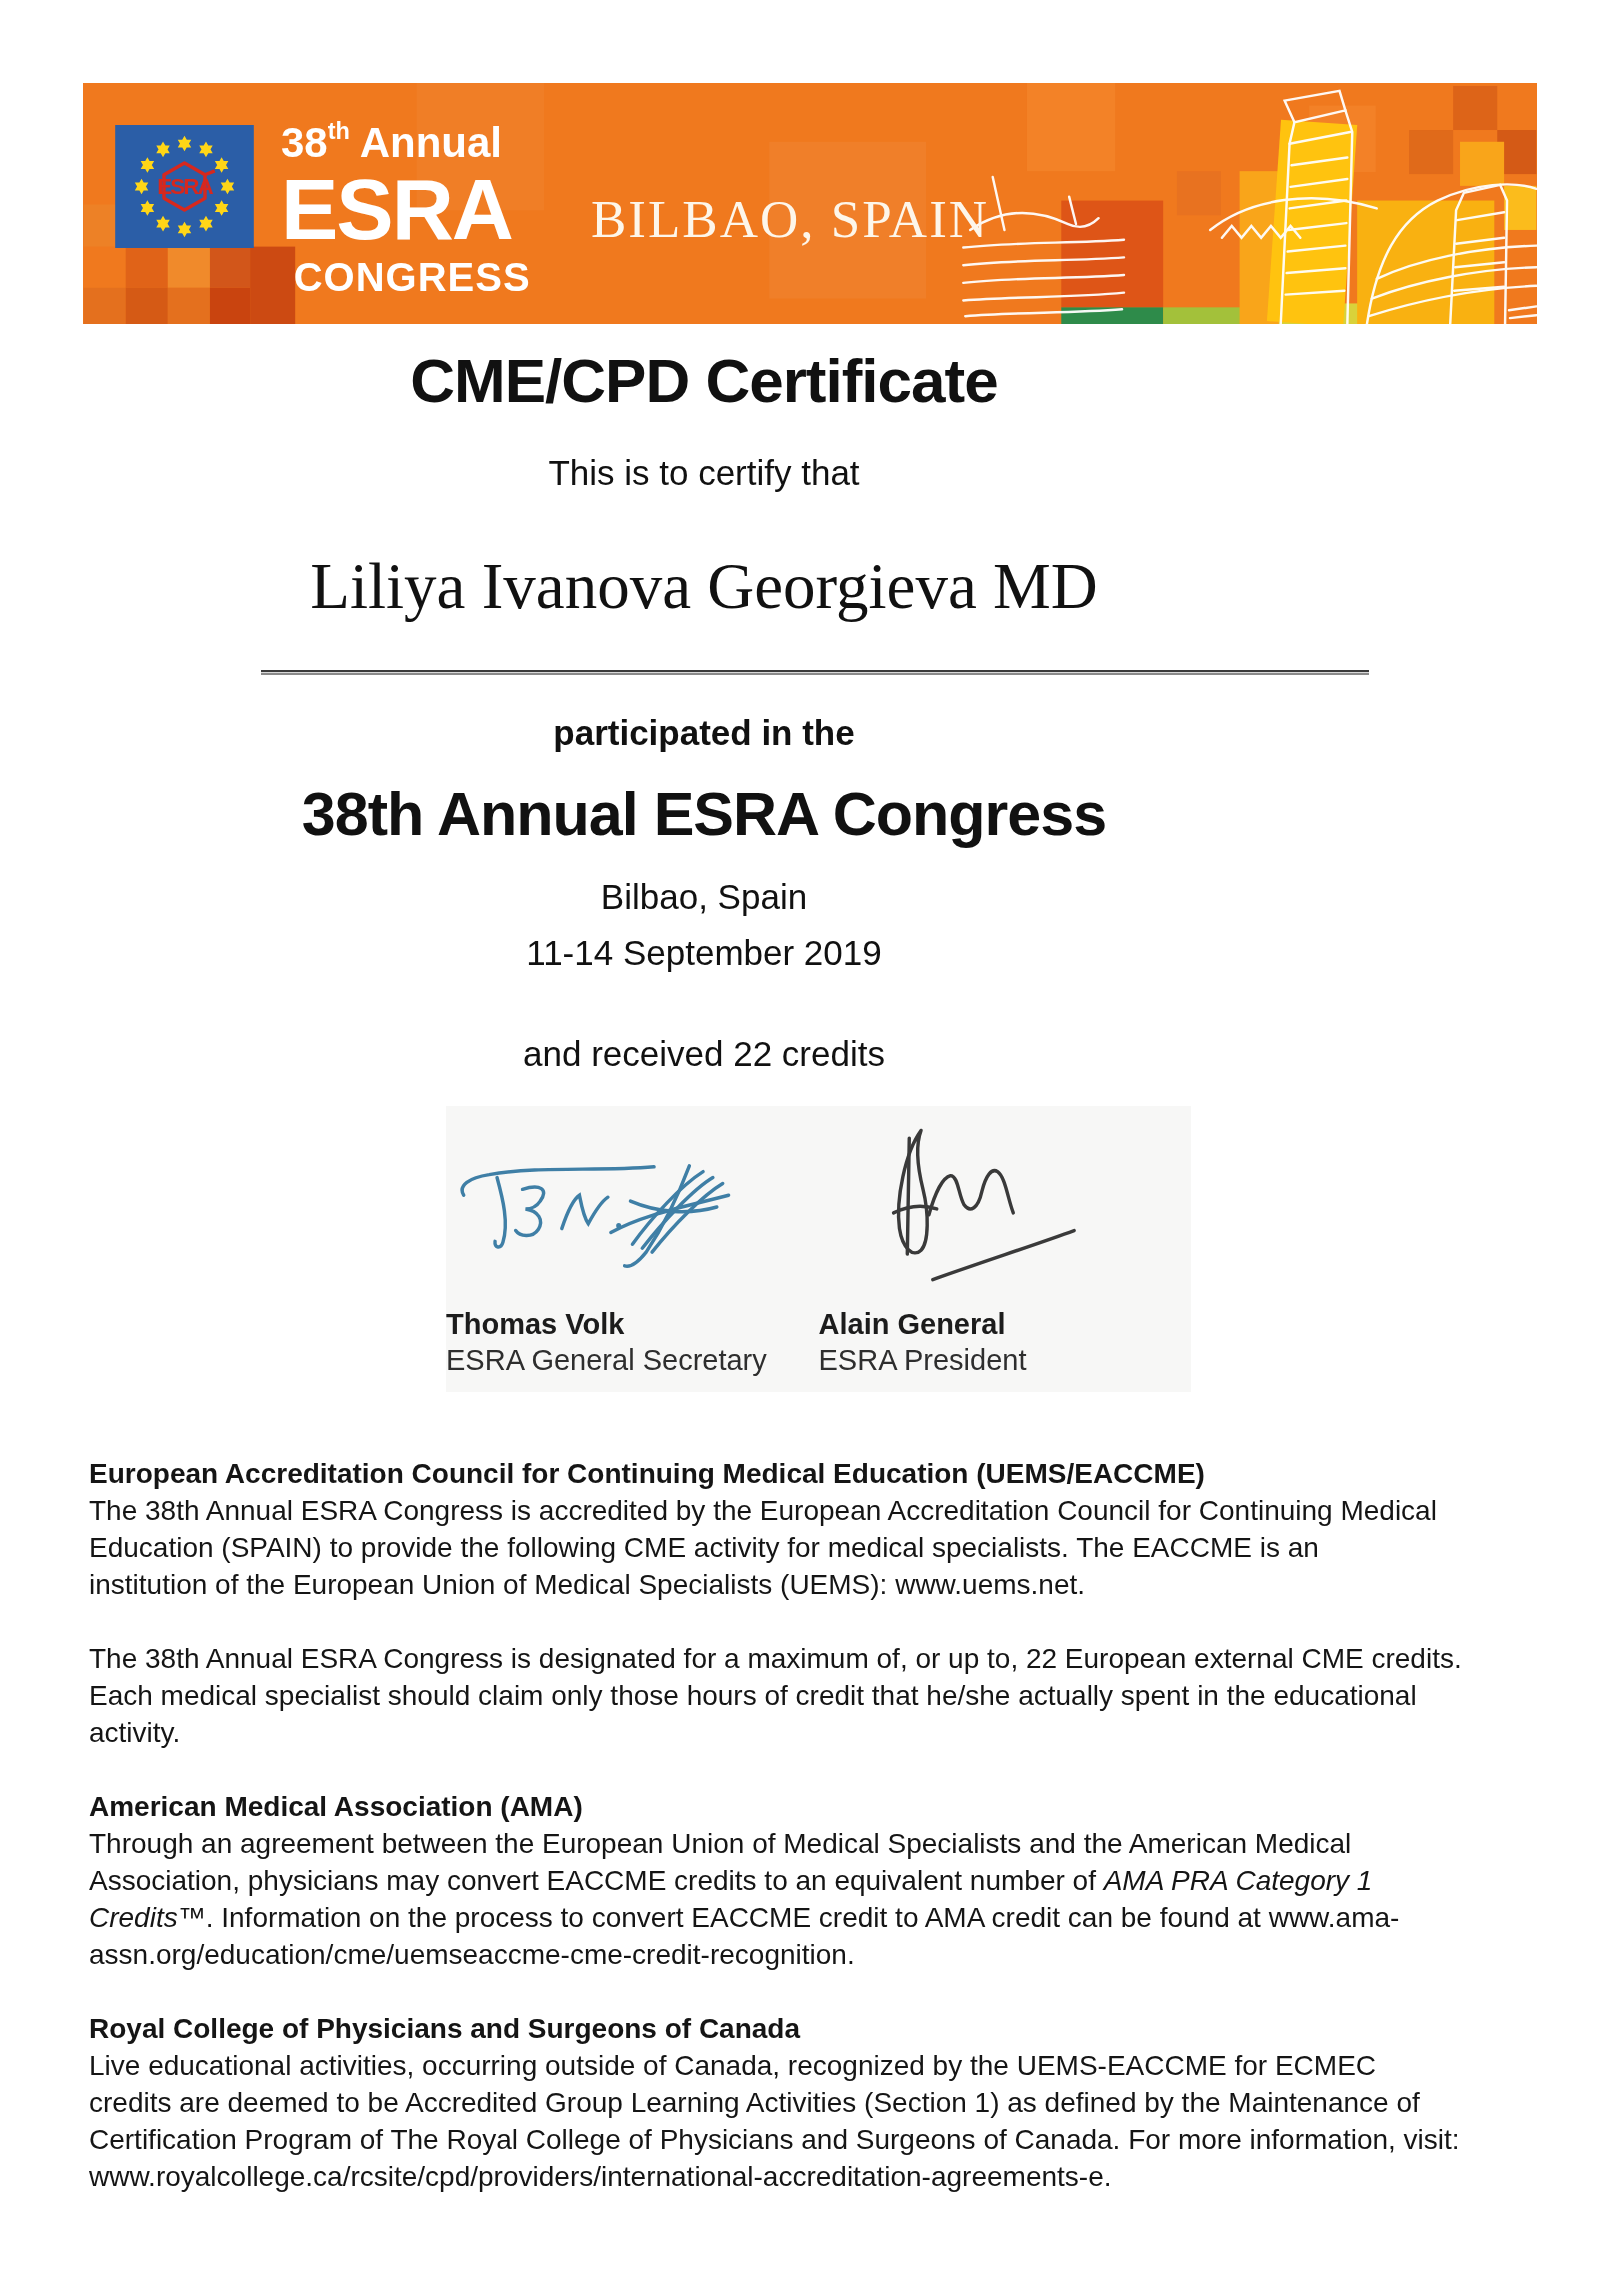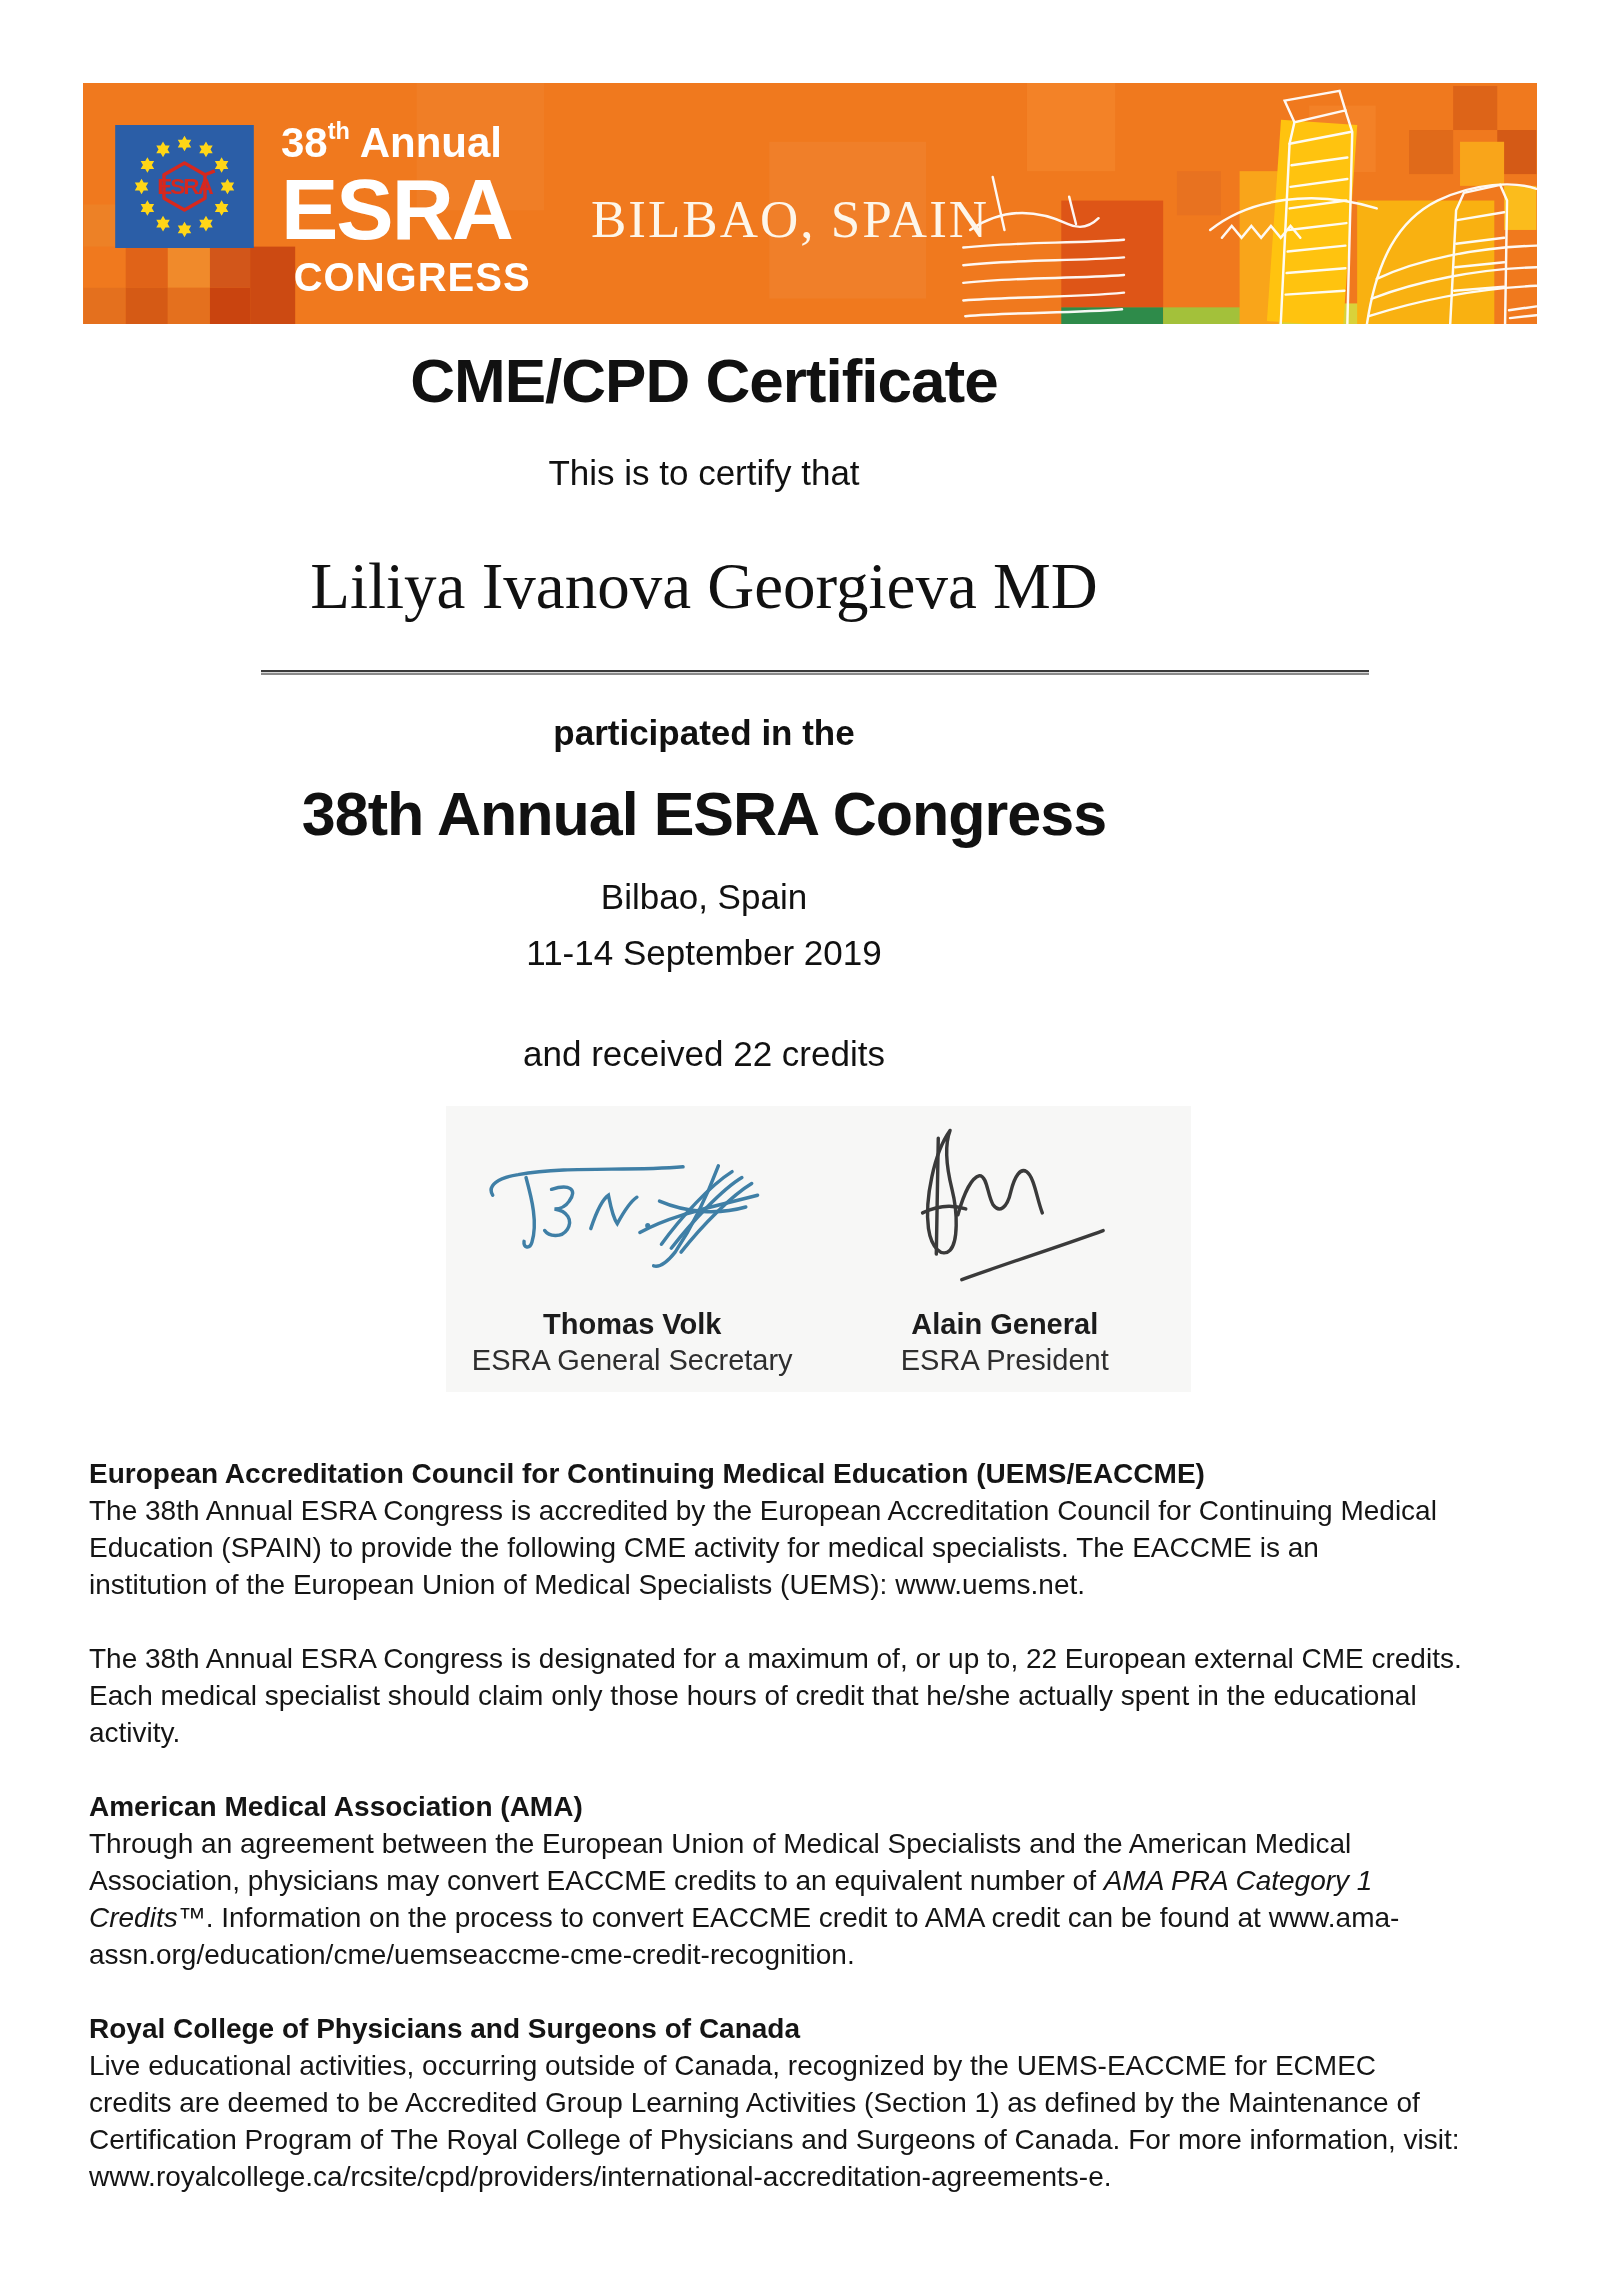--- a/index.html
+++ b/index.html
@@ -40,21 +40,21 @@
   .participated{top:713px;font-size:35px;font-weight:bold;}
   .event-title{top:779px;font-size:61px;font-weight:bold;letter-spacing:-1px;}
   .event-location{top:877px;font-size:35px;}
   .event-dates{top:933px;font-size:35px;}
   .credits-line{top:1034px;font-size:35px;}
   
   .sig-area{
     position:absolute;left:446px;top:1106px;width:745px;height:286px;
     background:#f7f7f6;display:flex;
   }
-  .sig-col{flex:1;display:flex;flex-direction:column;align-items:center;justify-content:flex-end;padding-bottom:13.7px;}
+  .sig-col{flex:1;display:flex;flex-direction:column;align-items:flex-start;justify-content:flex-end;padding-bottom:13.7px;}
   .sig-draw{height:186px;margin-bottom:5.9px;}
   .sig-name{font-size:29px;font-weight:bold;color:#1c1c1c;line-height:1.25;}
   .sig-role{font-size:29px;color:#2e2e2e;line-height:1.25;}
   
   .body-copy{position:absolute;left:89px;top:1455px;width:1492px;font-size:28px;line-height:37px;color:#151515;}
   .body-copy h3{margin:0;font-size:28px;line-height:37px;font-weight:bold;}
   .body-copy p{margin:0 0 37px 0;white-space:pre-line;}
   .body-copy p.last{margin-bottom:0;}
   .it{font-style:italic;}
 </style>

